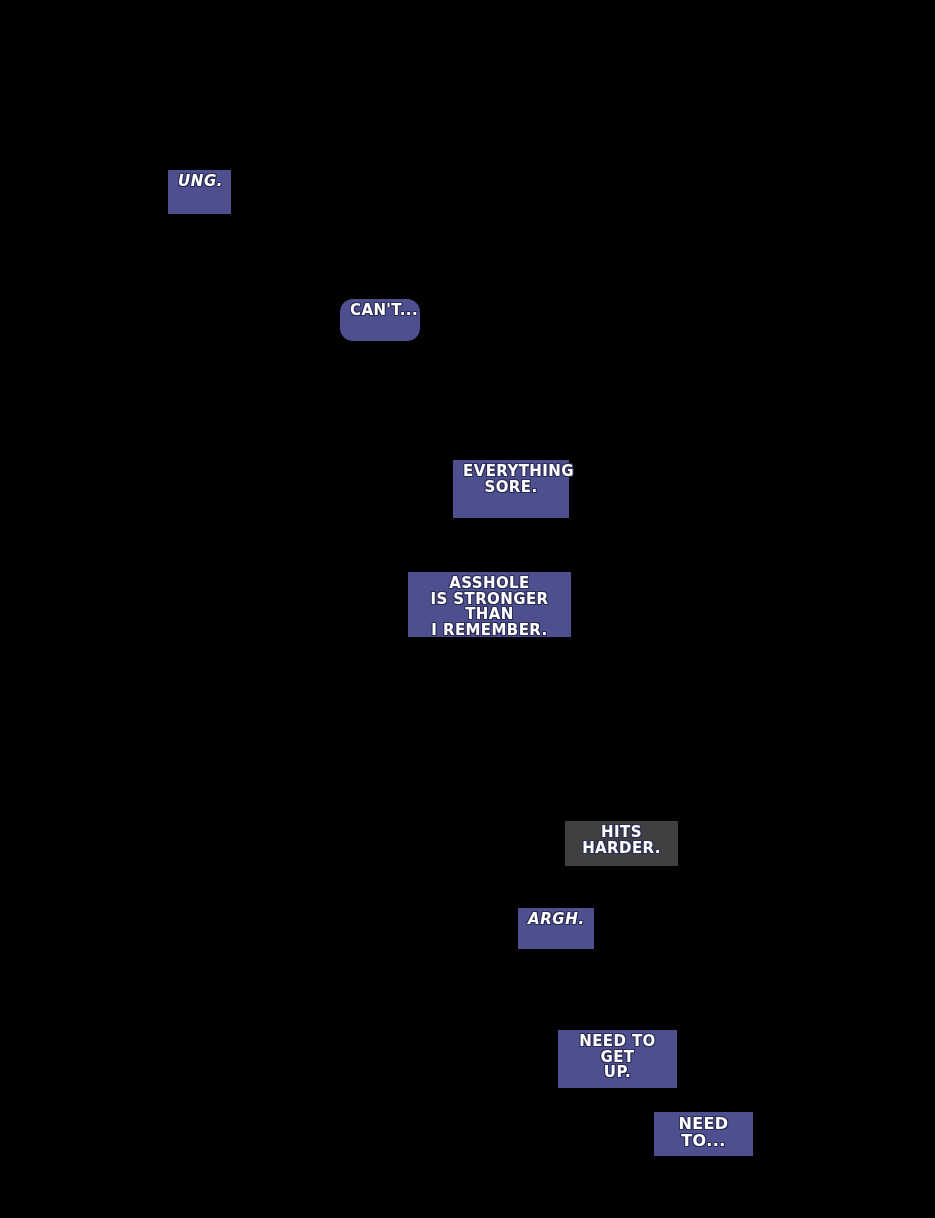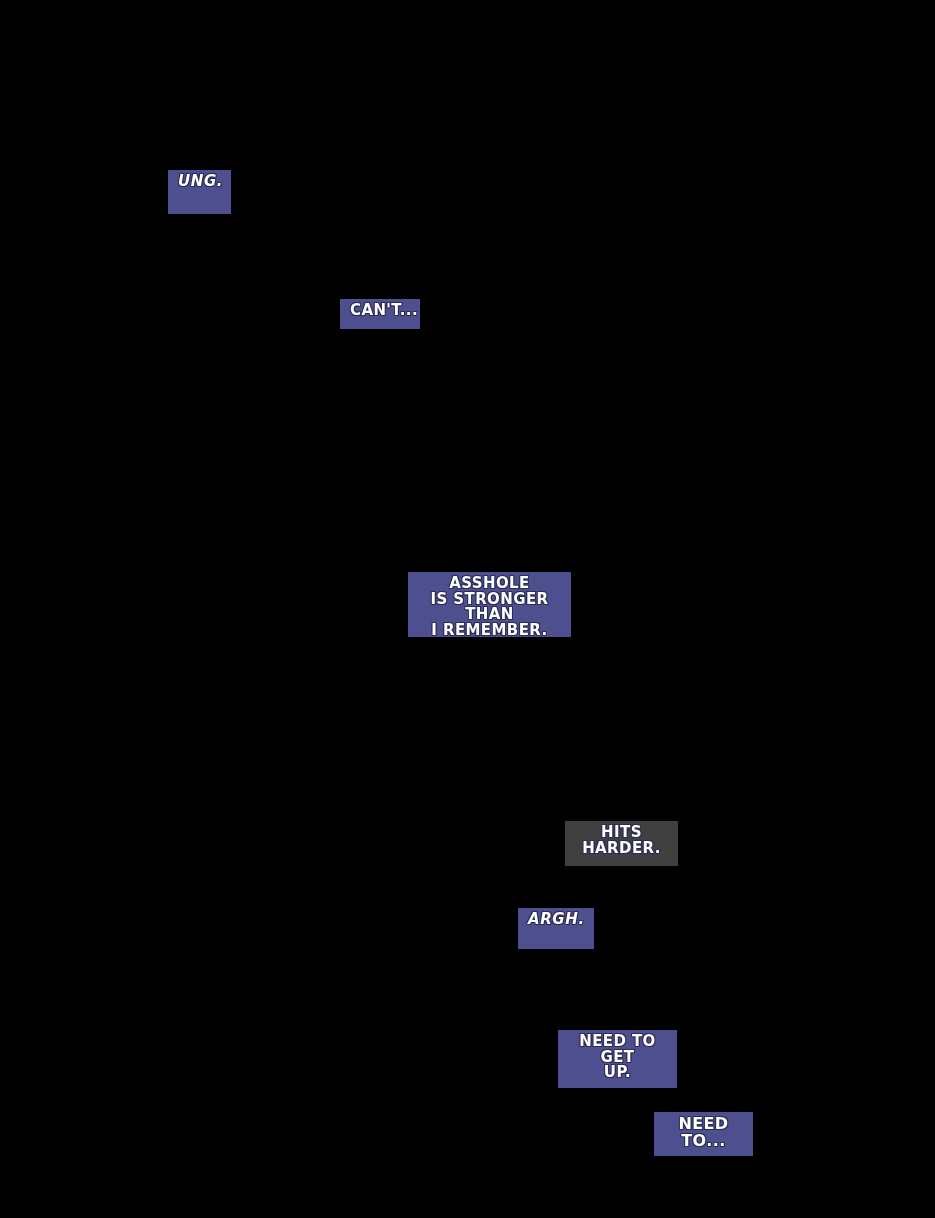--- a/index.html
+++ b/index.html
@@ -59,22 +59,26 @@
     letter-spacing: 0.6px;
   }
 </style>
 </head>
 <body>
 
 <div id="stage" style="background: rgb(0, 0, 0); width: 935px; height: 1218px;">
     <div class="caption-box sfx" style="left: 168px; top: 170px; width: 63px; height: 44px; background: rgb(78, 79, 142);">
       <span class="caption-text" style="font-size: 15px; color: rgb(255, 255, 255);">UNG.</span>
     </div>
-    <div class="caption-box" style="left: 340px; top: 299px; width: 80px; height: 30px; background: rgb(78, 79, 142);">
+    <div class="caption-box" style="left: 340px; top: 299px; width: 80px; height: 42px; background: rgb(78, 79, 142); border-radius: 13px;">
       <span class="caption-text" style="font-size: 15px; color: rgb(255, 255, 255);">CAN'T...</span>
+    </div>
+    <div class="caption-box" style="left: 453px; top: 460px; width: 116px; height: 58px; background: rgb(78, 79, 142);">
+      <span class="caption-text" style="font-size: 15px; color: rgb(255, 255, 255);">EVERYTHING
+SORE.</span>
     </div>
     <div class="caption-box" style="left: 408px; top: 572px; width: 163px; height: 65px; background: rgb(78, 79, 142);">
       <span class="caption-text" style="font-size: 15px; color: rgb(255, 255, 255);">ASSHOLE
 IS STRONGER THAN
 I REMEMBER.</span>
     </div>
     <div class="caption-box" style="left: 565px; top: 821px; width: 113px; height: 45px; background: #404040;">
       <span class="caption-text" style="font-size: 15px; color: rgb(255, 255, 255);">HITS HARDER.</span>
     </div>
     <div class="caption-box sfx" style="left: 518px; top: 908px; width: 76px; height: 41px; background: rgb(78, 79, 142);">

